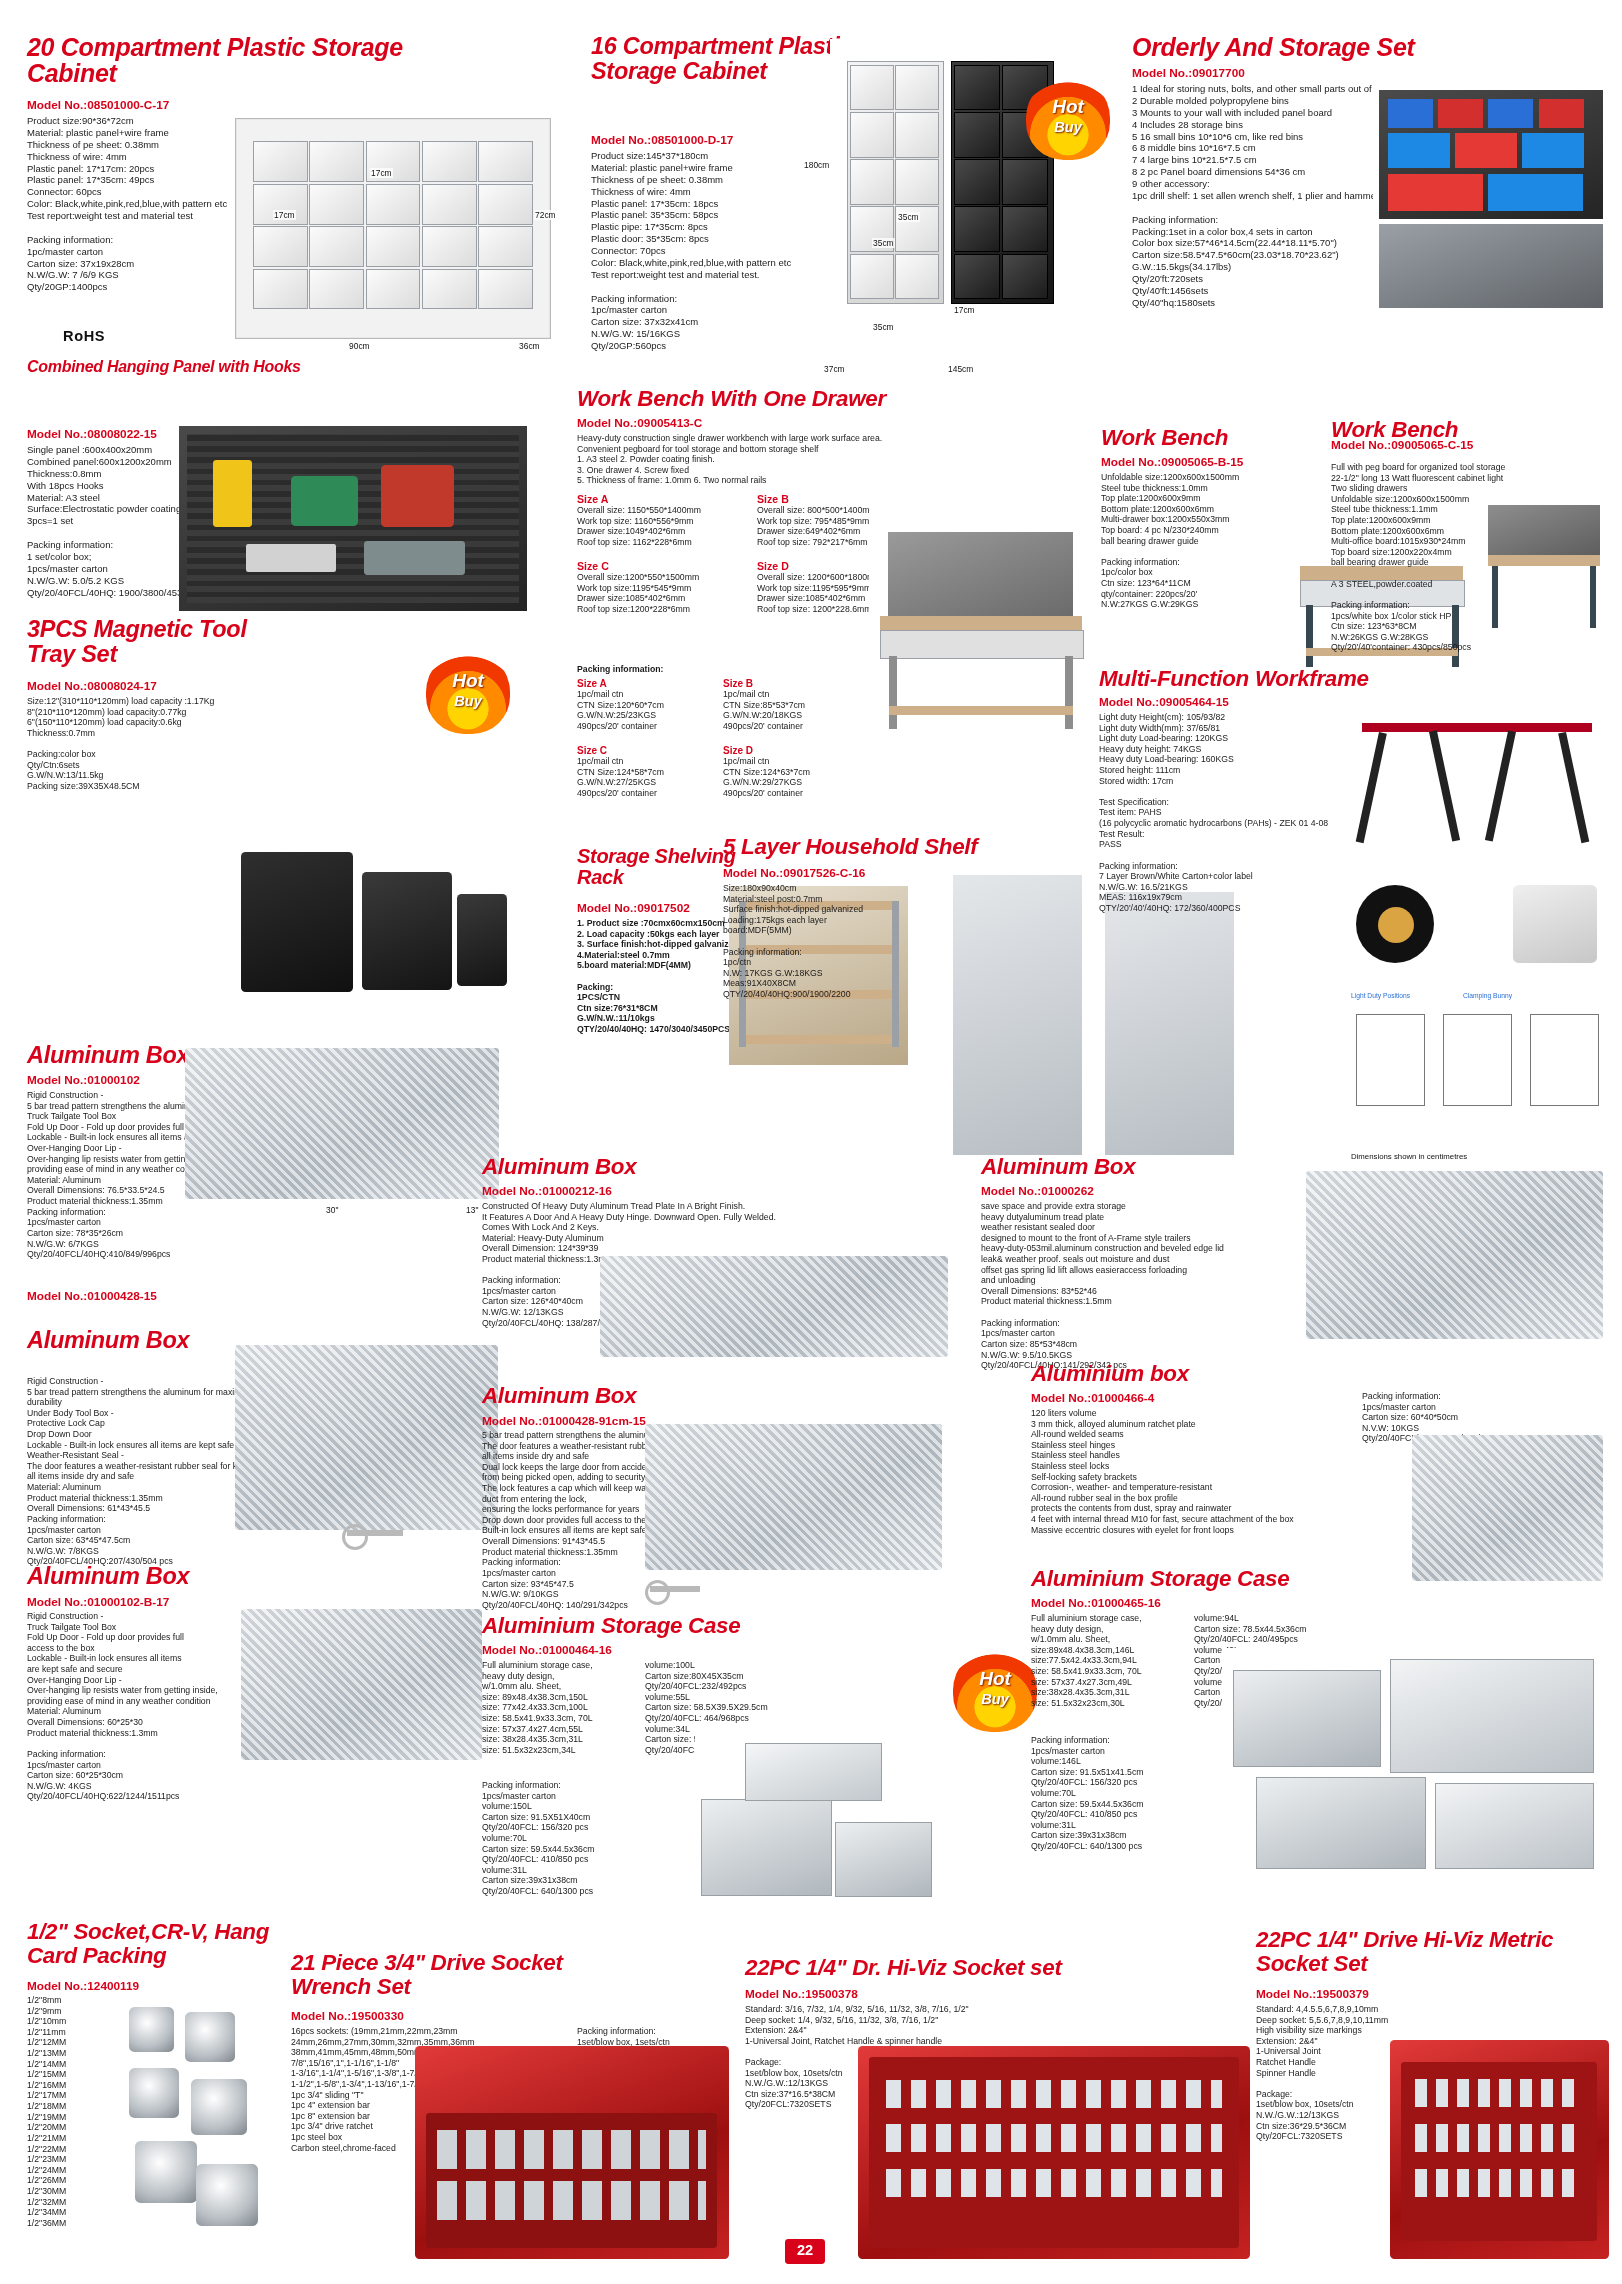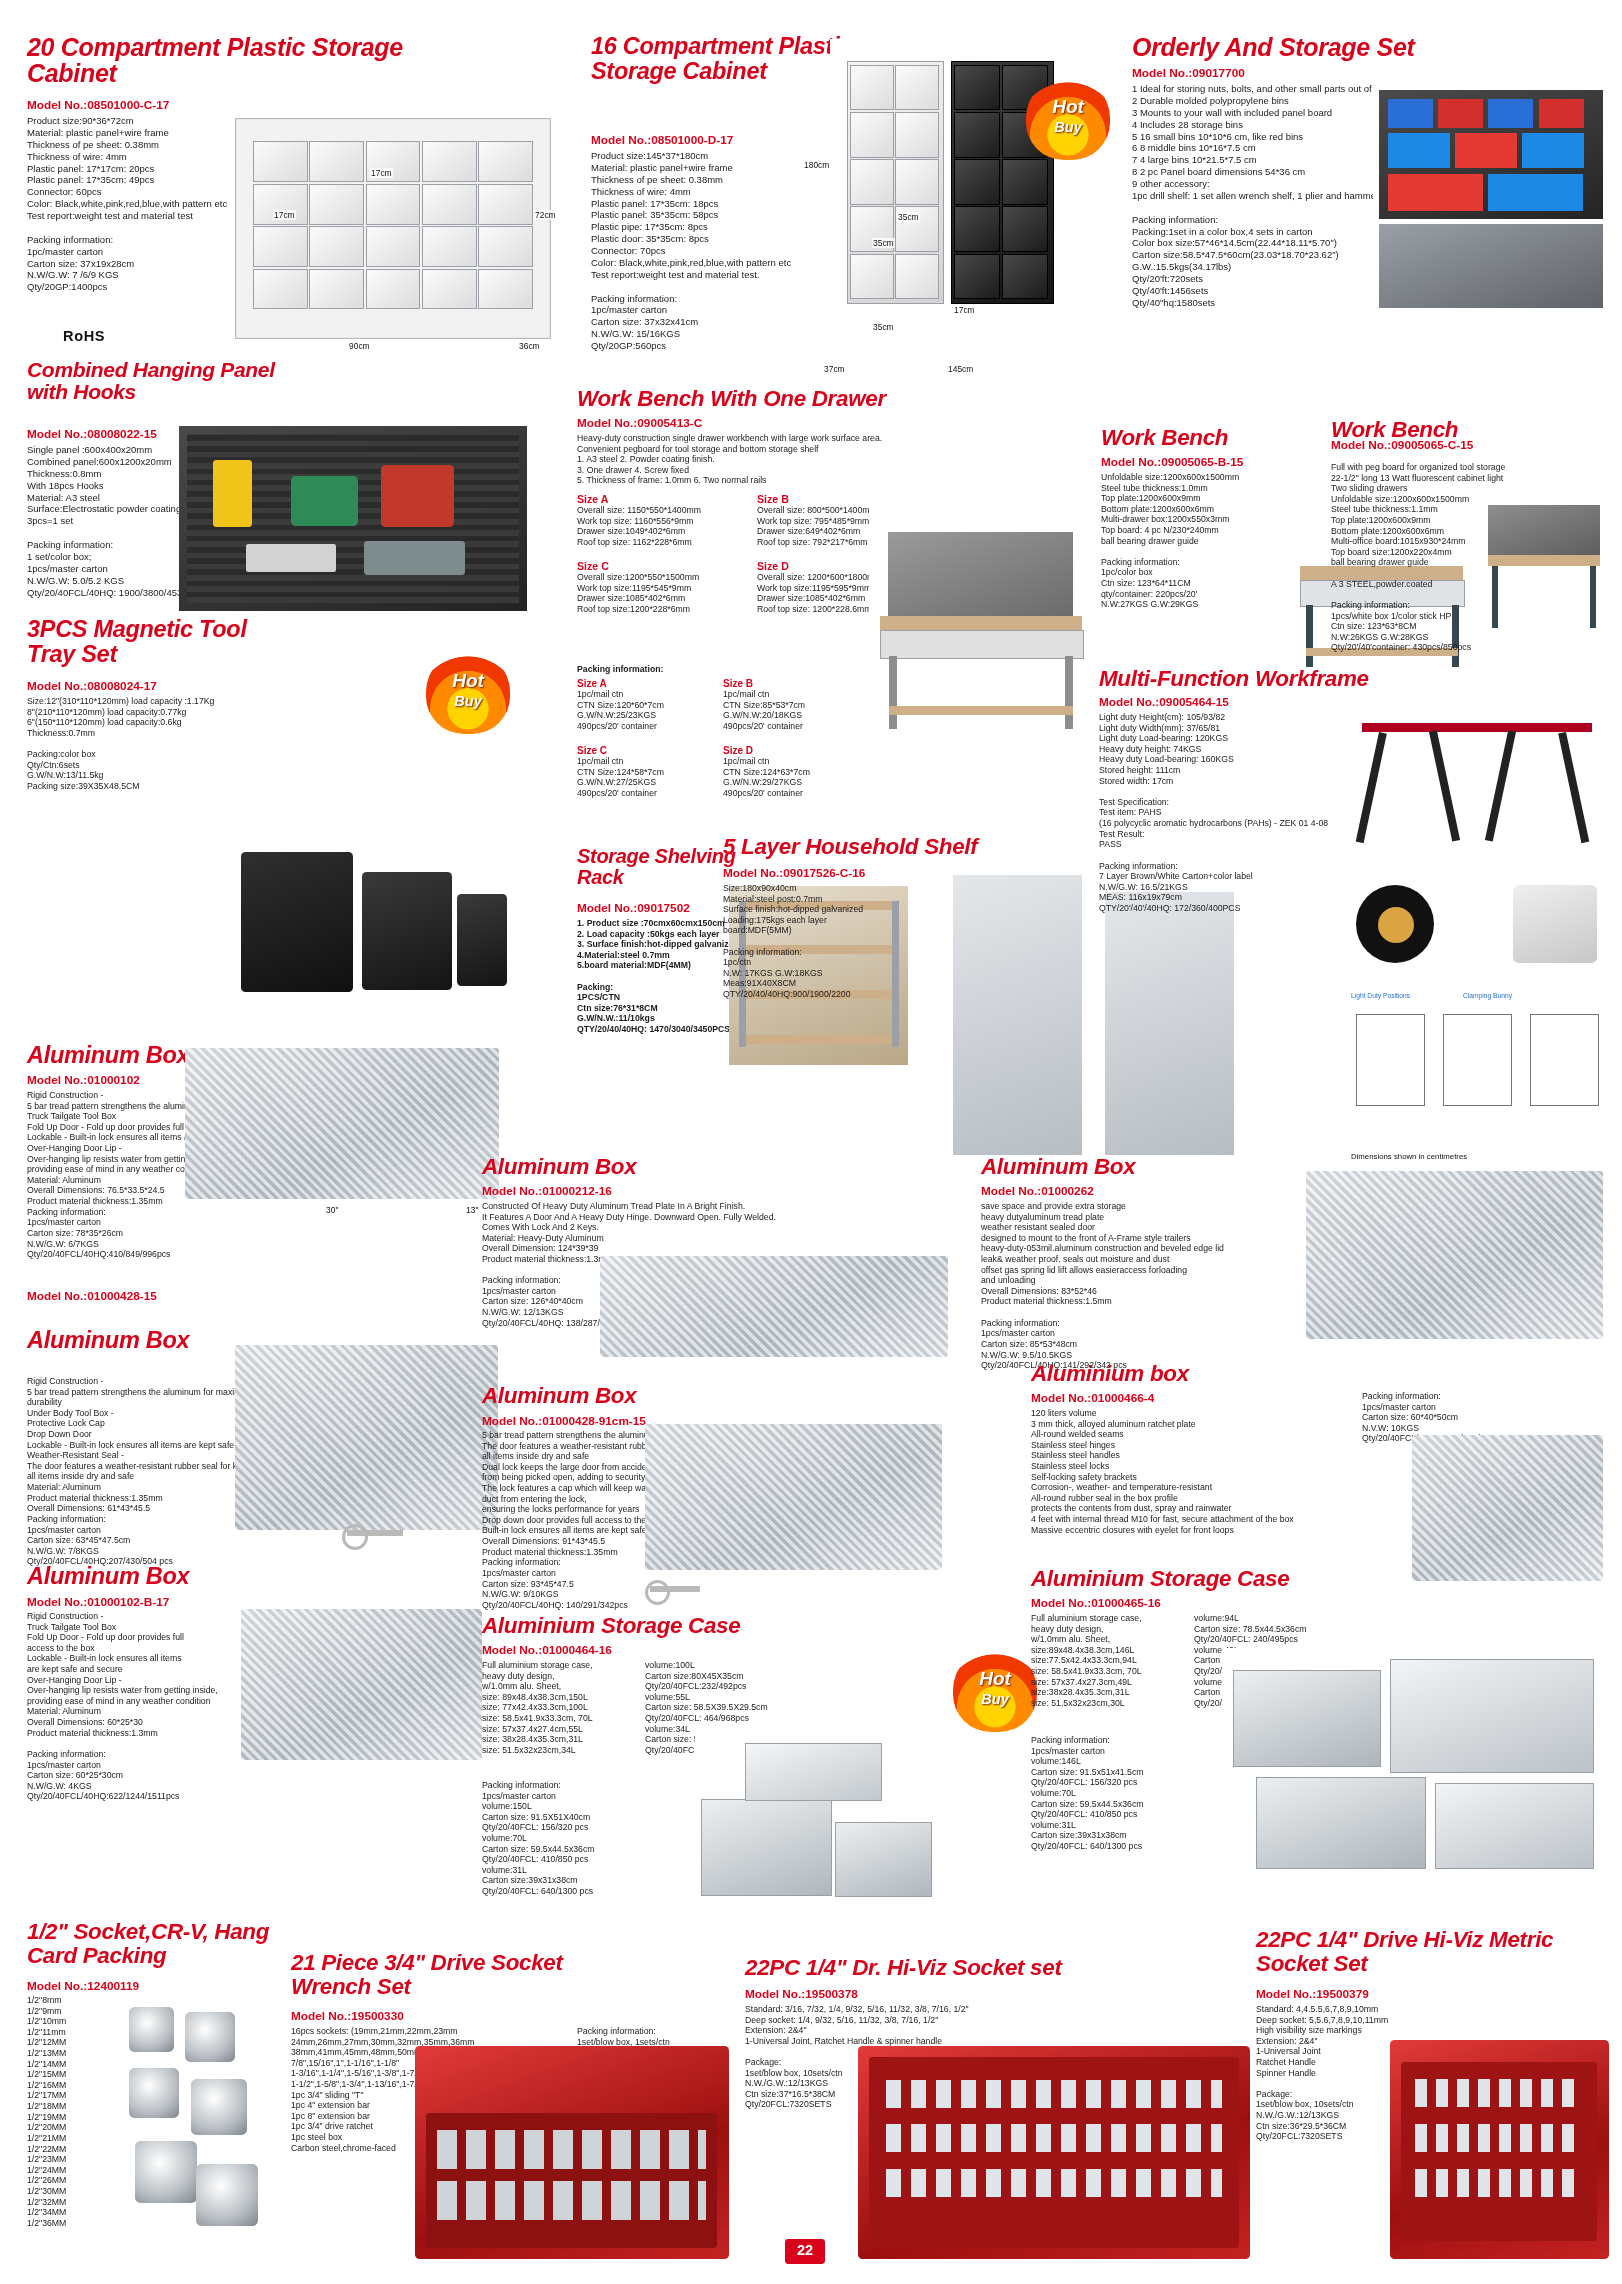--- a/index.html
+++ b/index.html
@@ -184,21 +184,21 @@
     <div style="position:absolute;left:166px;top:14.6px;width:45px;height:29px;background:#d32f2f;"></div>
     <div style="position:absolute;left:14.6px;top:49px;width:62px;height:35px;background:#1e88e5;"></div>
     <div style="position:absolute;left:82px;top:49px;width:62px;height:35px;background:#e53935;"></div>
     <div style="position:absolute;left:149px;top:49px;width:62px;height:35px;background:#1e88e5;"></div>
     <div style="position:absolute;left:14.6px;top:90px;width:95px;height:37px;background:#e53935;"></div>
     <div style="position:absolute;left:115px;top:90px;width:95px;height:37px;background:#1e88e5;"></div>
     <div style="position:absolute;left:5.6px;top:140px;width:224px;height:84px;background:linear-gradient(160deg,#9aa0a6,#5f6368);"></div>
   </div>
 
   <div class="blk" style="left:27px;top:359px;width:280px;">
-    <div class="h1" style="font-size:21px;">Combined Hanging Panel with Hooks</div>
+    <div class="h1" style="font-size:16px;">Combined Hanging Panel with Hooks</div>
   </div>
   <div class="blk model" style="left:27px;top:427px;">Model No.:08008022-15</div>
   <div class="blk body-txt" style="left:27px;top:444px;width:185px;white-space:pre-line;">Single panel :600x400x20mm
 Combined panel:600x1200x20mm
 Thickness:0.8mm
 With 18pcs Hooks
 Material: A3 steel
 Surface:Electrostatic powder coating
 3pcs=1 set
 

